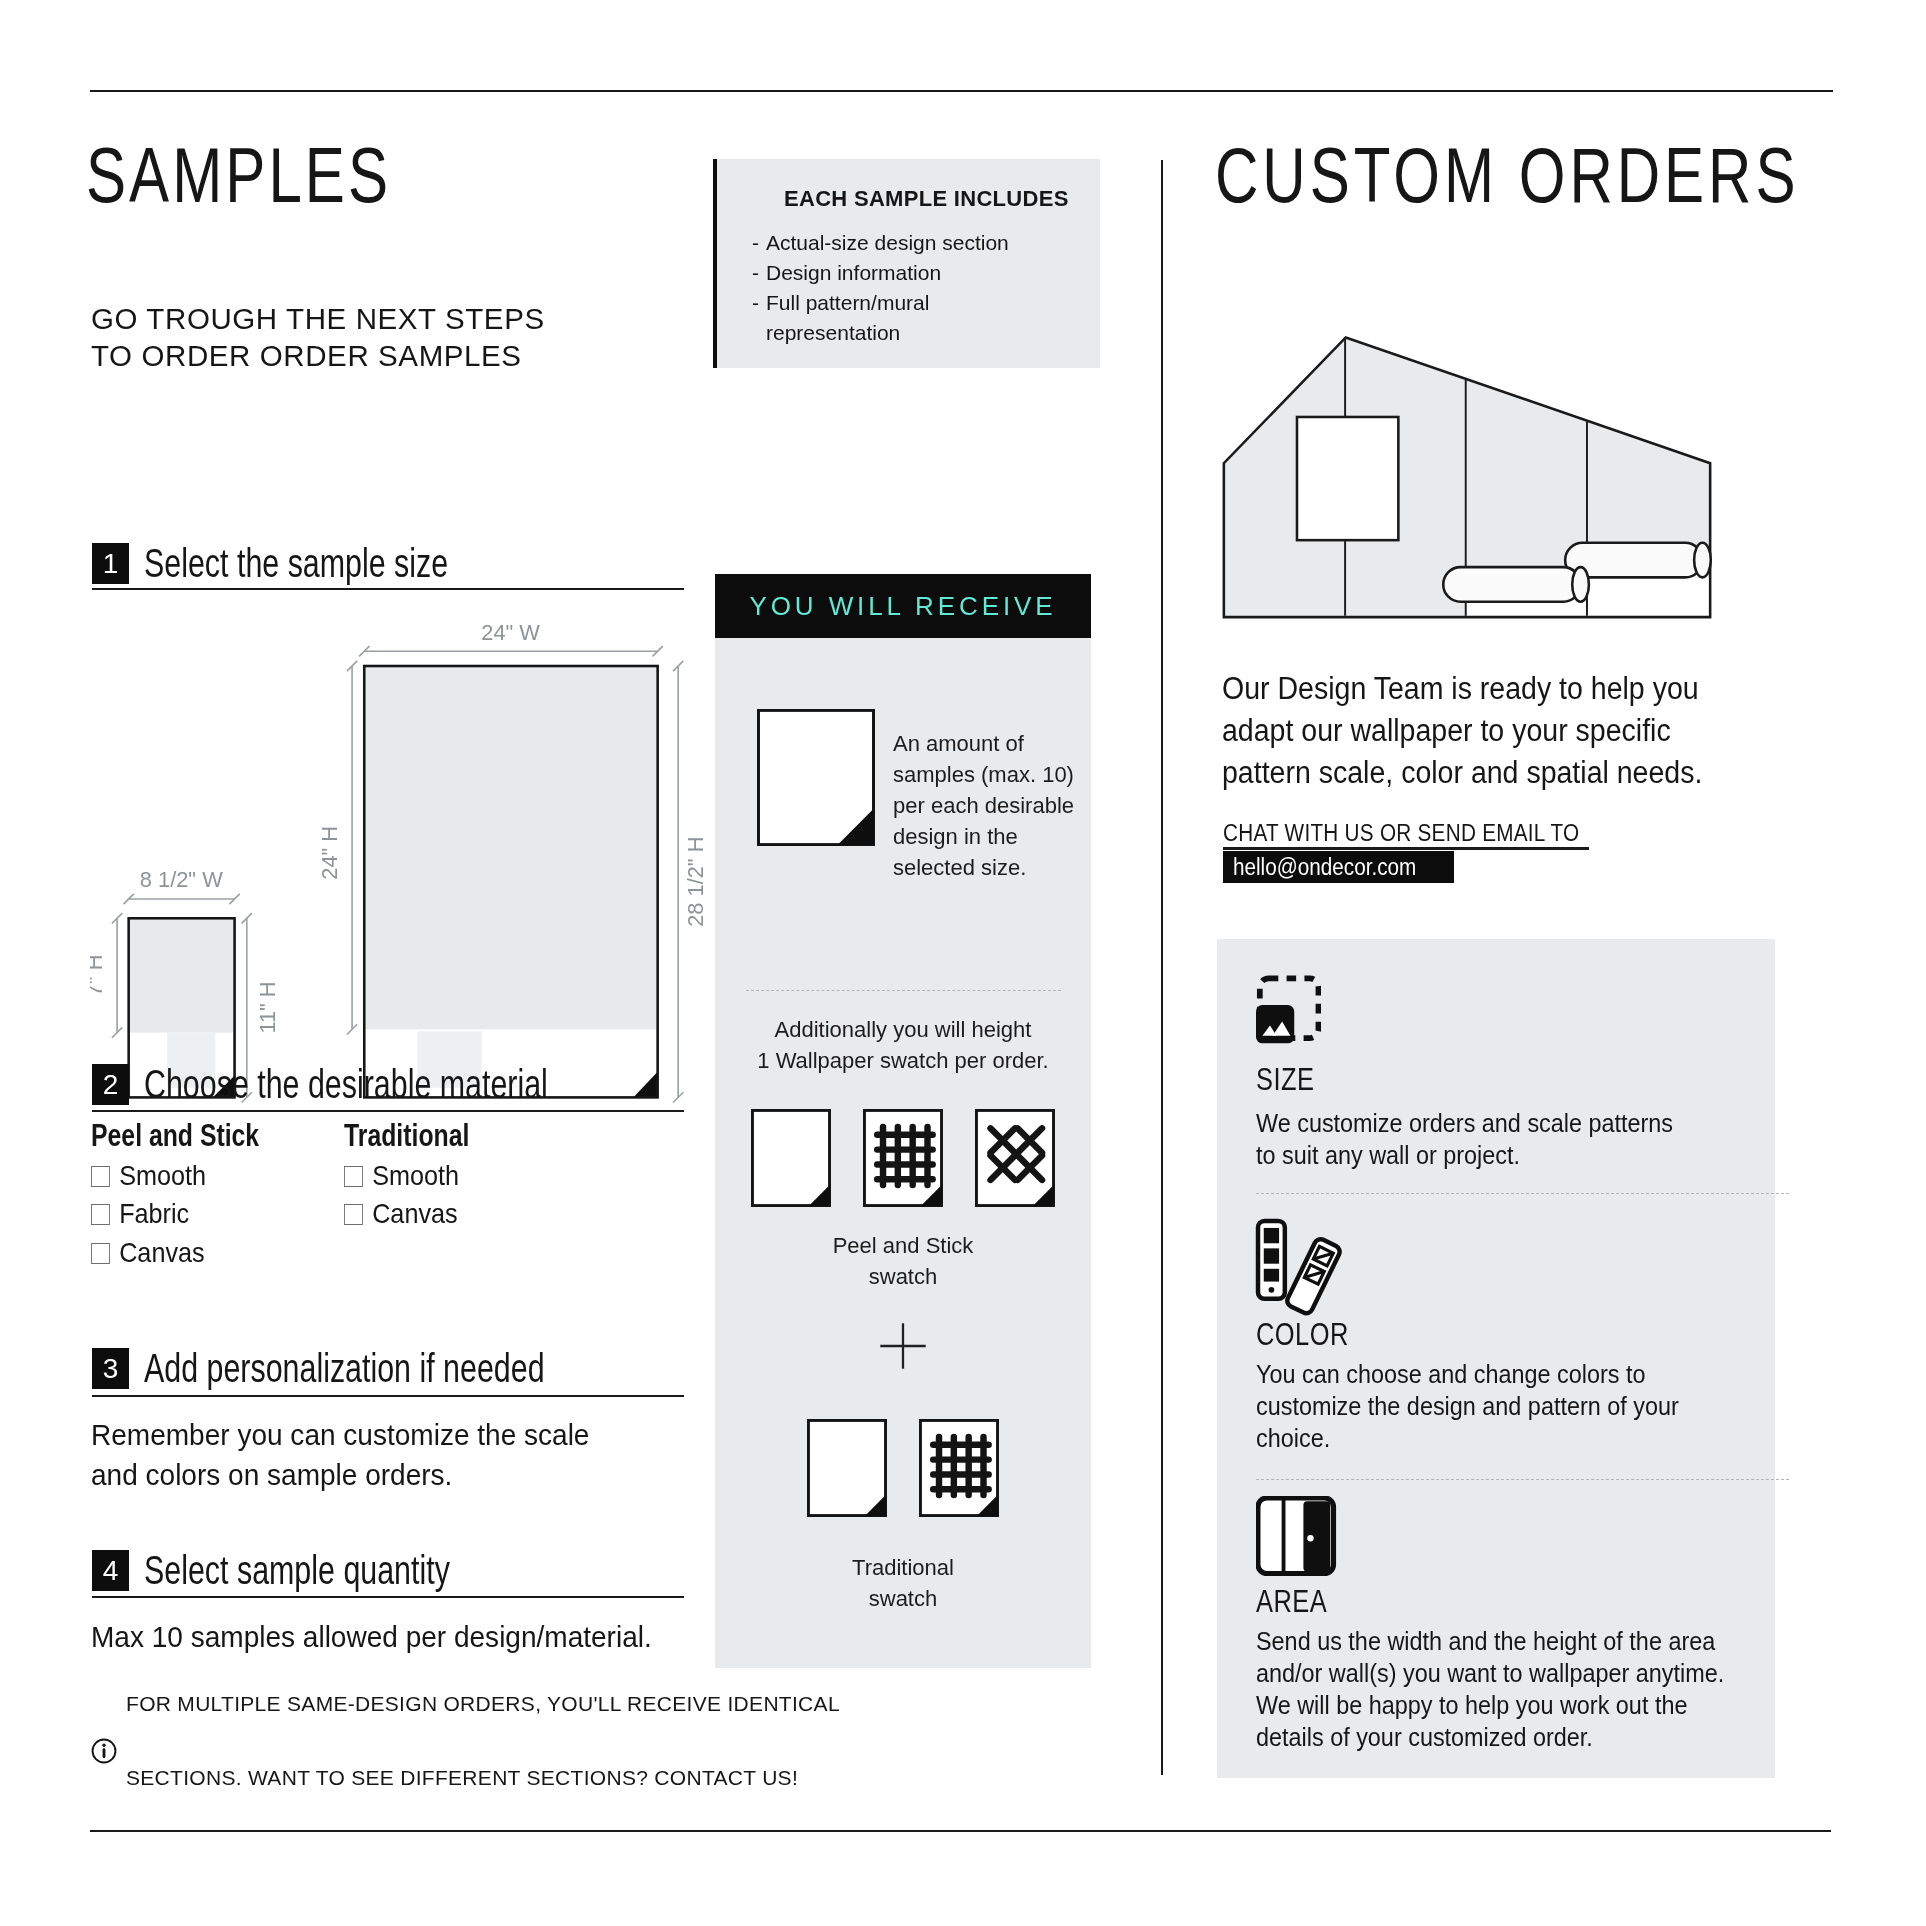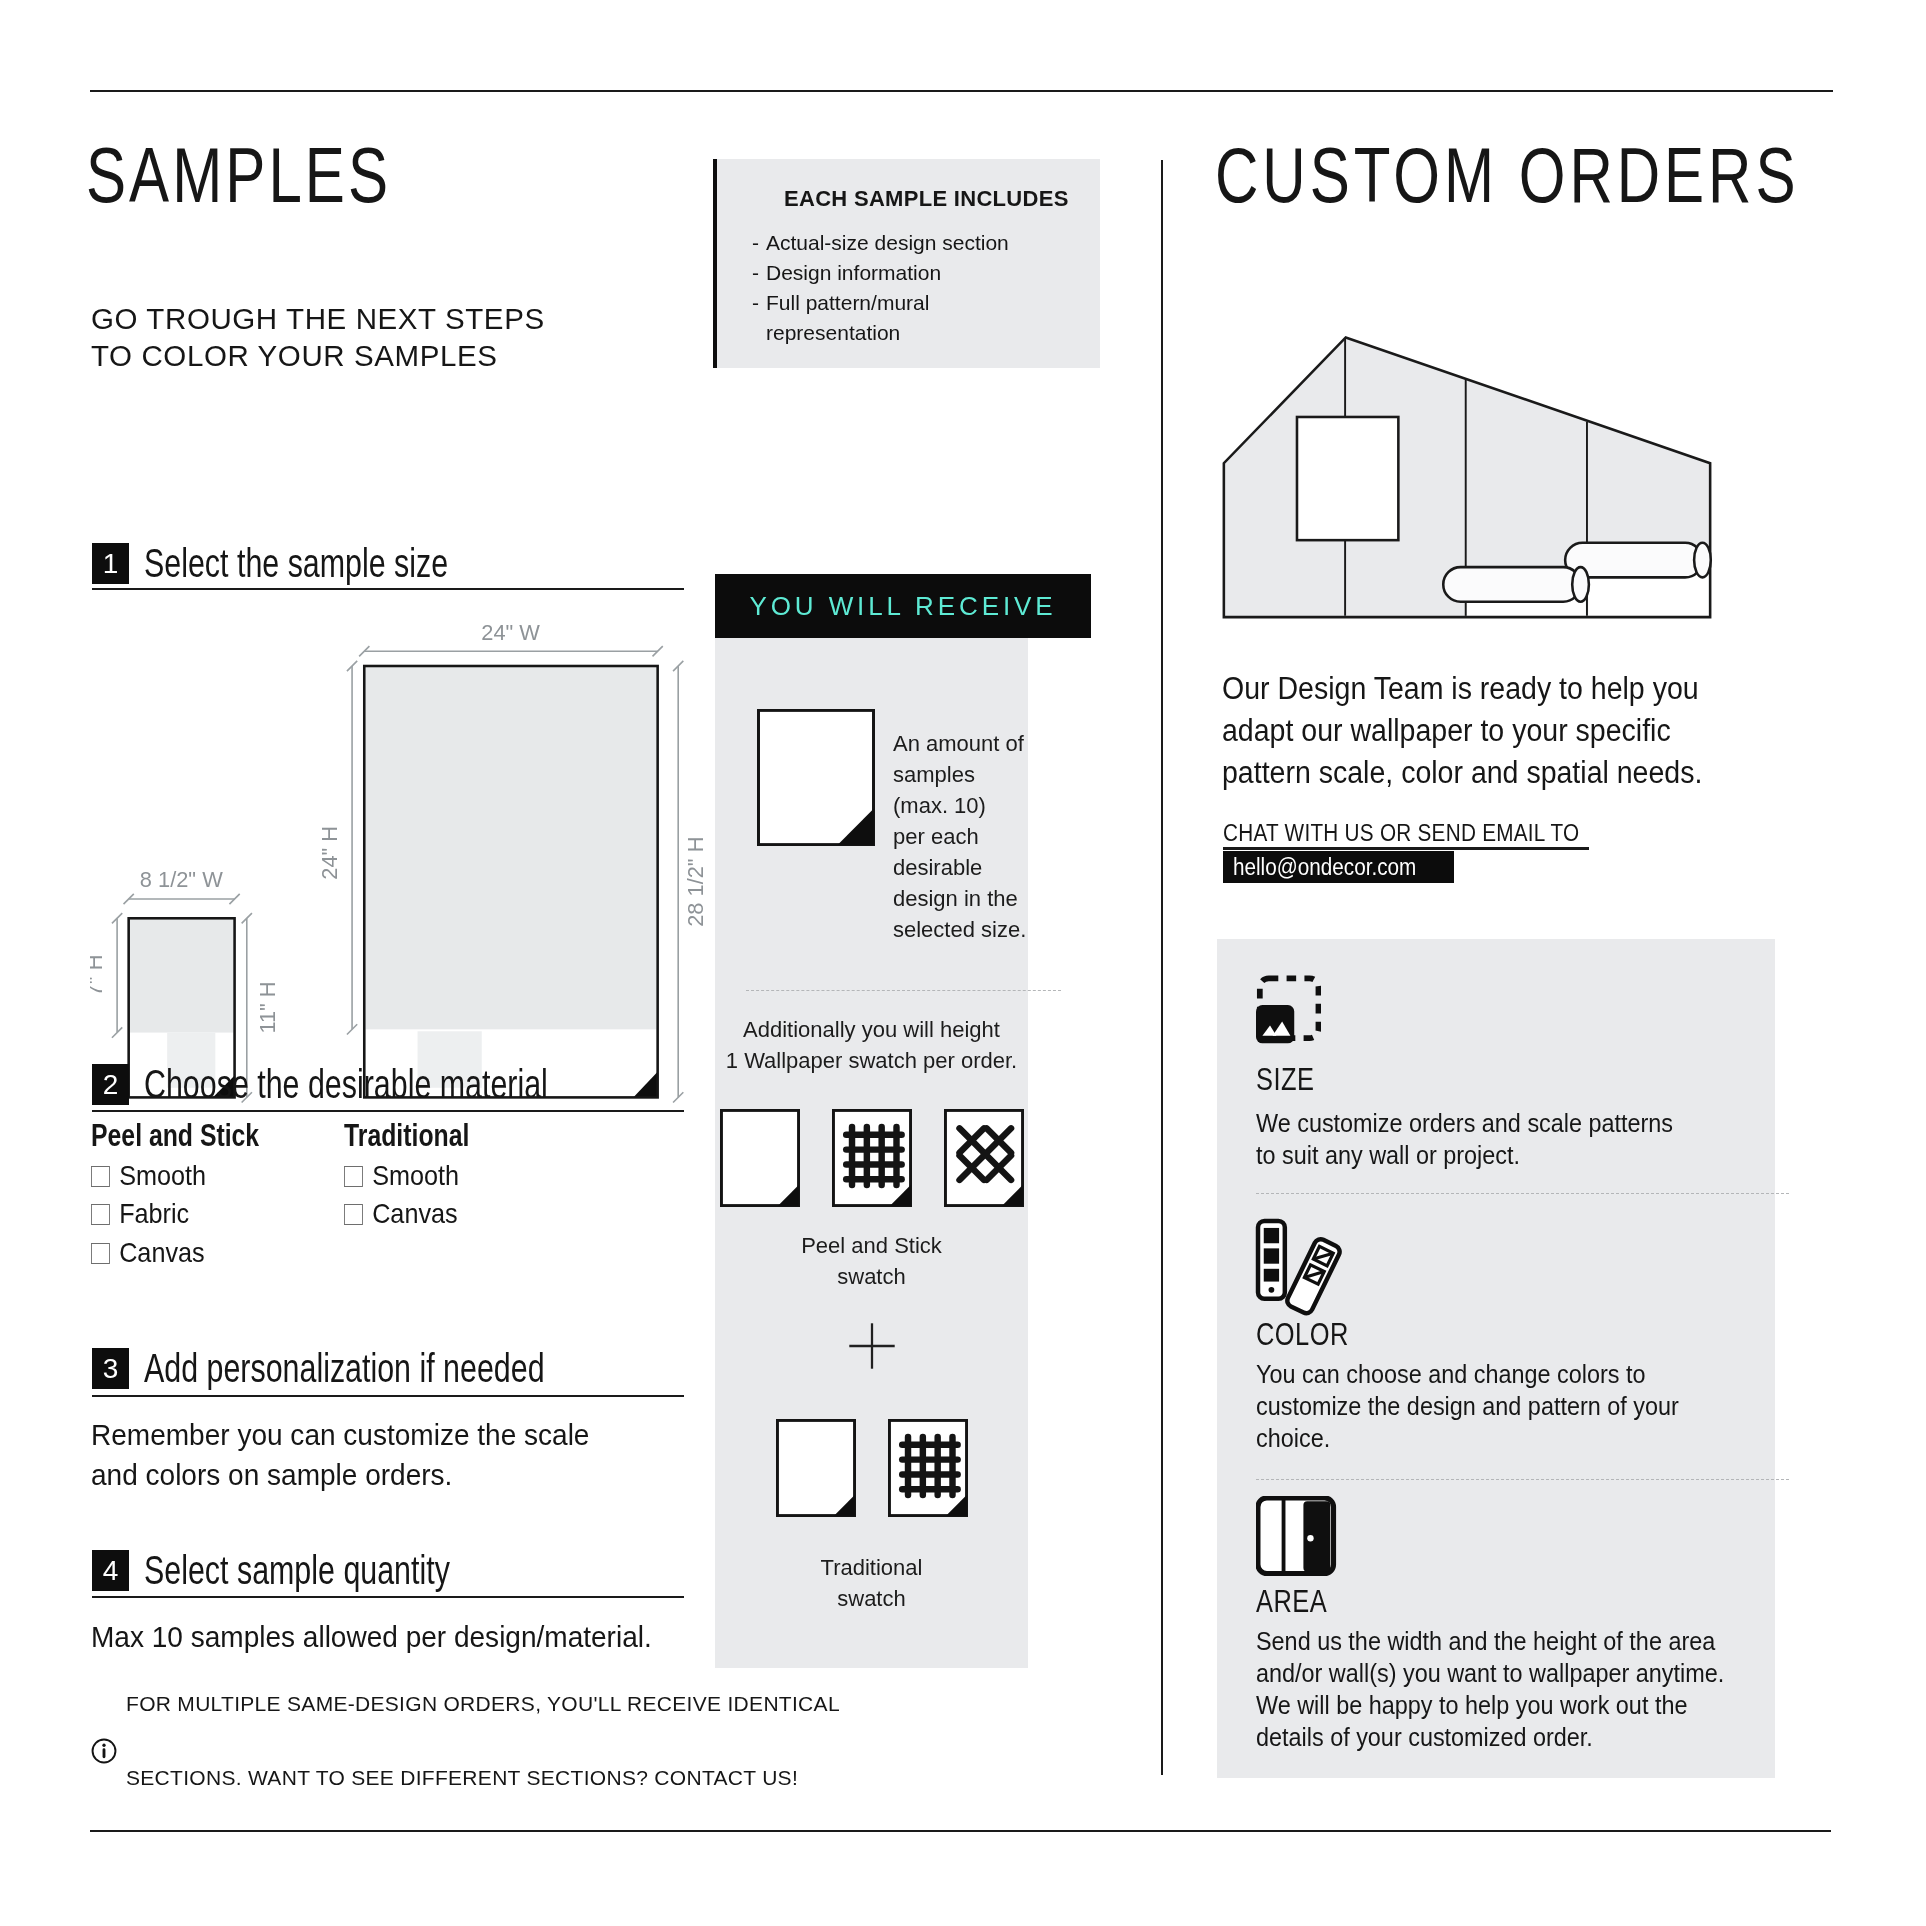--- a/index.html
+++ b/index.html
@@ -31,21 +31,21 @@
 
   
   .inc-box{position:absolute;left:713px;top:159px;width:387px;height:209px;
            background:#e9eaec;border-left:4.5px solid #0d0d0d;box-sizing:border-box;}
   .inc-title{position:absolute;left:35px;top:27px;font-size:22px;font-weight:700;letter-spacing:0.3px;margin-left:32px;}
   .inc-items{position:absolute;left:35px;top:69px;width:308px;font-size:21px;line-height:30px;}
   .inc-item{display:flex;}
   .inc-dash{flex:0 0 14px;}
   .banner{position:absolute;left:715px;top:574px;width:376px;height:64px;background:#0c0c0c;
           color:#5eead4;font-size:26px;letter-spacing:3.9px;display:flex;align-items:center;justify-content:center;}
-  .mid-box{position:absolute;left:715px;top:638px;width:313px;height:1030px;background:#e9eaec;}
+  .mid-box{position:absolute;left:715px;top:638px;width:376px;height:1030px;background:#e9eaec;}
   .mid-text{font-size:22px;line-height:31px;color:#1c1c1c;}
   .mid-center{position:absolute;left:0;right:0;text-align:center;}
   .dashed{border-top:1.9px dashed #b4b6b8;}
 
   
   .intro{position:absolute;font-size:31px;line-height:42px;transform:scaleX(0.92);
          transform-origin:0 0;white-space:nowrap;}
   .chat{position:absolute;font-size:24.4px;letter-spacing:0.3px;transform:scaleX(0.85);
         transform-origin:0 0;white-space:nowrap;}
   .email-box{position:absolute;left:1223px;top:851px;width:231px;height:32px;background:#0c0c0c;
@@ -70,21 +70,21 @@
 <div class="page">
 
   <div class="rule" style="left:90px;top:90px;width:1743px;"></div>
   <div class="rule" style="left:90px;top:1830px;width:1741px;"></div>
   <div class="vrule" style="left:1161px;top:160px;height:1615px;"></div>
 
   <div class="abs t-title" style="left:86px;top:137px;">SAMPLES</div>
 
   <div class="abs t-sub" style="left:91px;top:300px;">
     <div>GO TROUGH THE NEXT STEPS</div>
-    <div>TO COLOR YOUR SAMPLES</div>
+    <div>TO ORDER ORDER SAMPLES</div>
   </div>
 
   <div class="step-num" style="left:92px;top:543px;">1</div>
   <div class="step-title" style="left:144px;top:543px;">Select the sample size</div>
   <div class="rule" style="left:92px;top:588px;width:592px;"></div>
 
   <svg class="abs" style="left:90px;top:614px;" width="623" height="520" viewBox="0 0 970 810">
 
     <rect x="427" y="81" width="457" height="672" fill="#e7e9ea" stroke="none"></rect>
     <rect x="429" y="647" width="453" height="104" fill="#ffffff"></rect>

